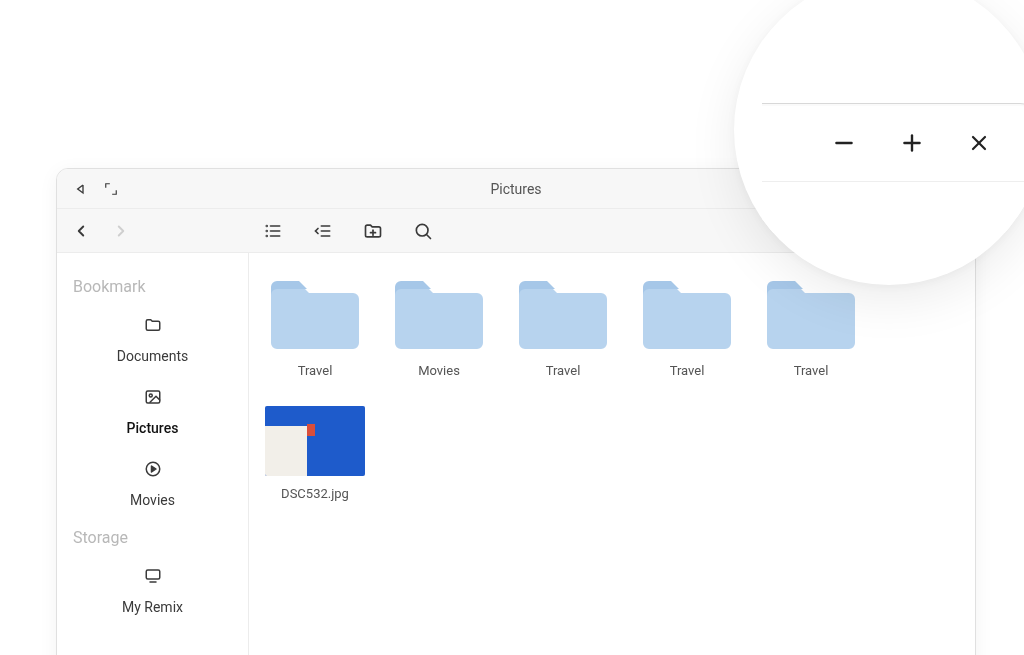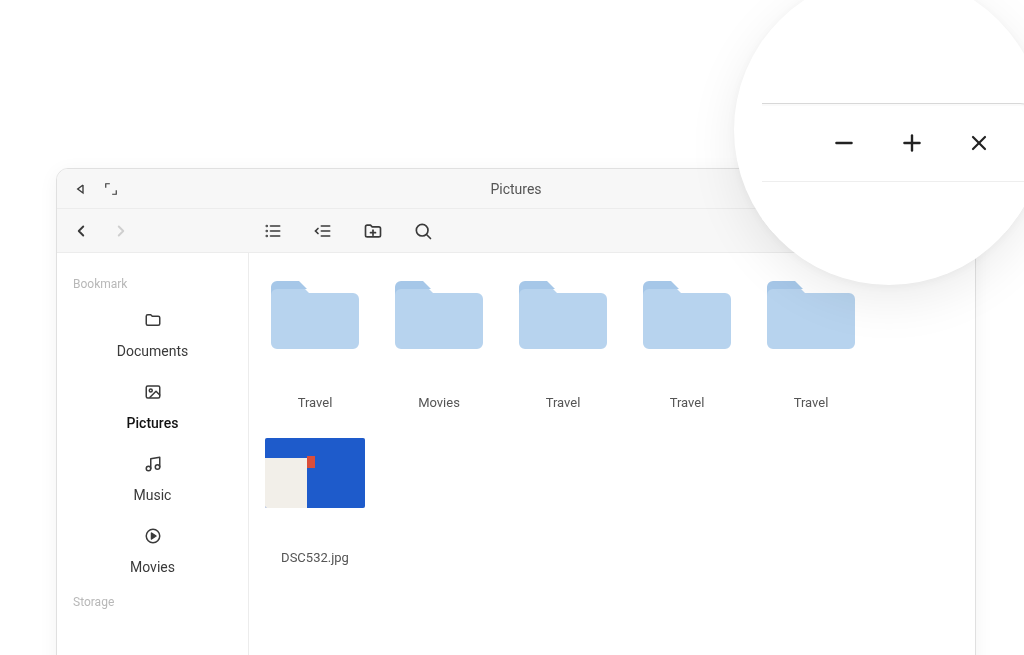--- a/index.html
+++ b/index.html
@@ -89,21 +89,21 @@
       overflow: hidden;
     }
     .sidebar {
       width: 192px;
       border-right: 1px solid #ececec;
       padding: 16px 0;
       font-size: 14px;
     }
     .side-section-label {
       color: #b8b8b8;
-      font-size: 12px;
+      font-size: 16px;
       padding: 8px 16px 8px 16px;
     }
     .side-item {
       display: flex;
       align-items: center;
       gap: 14px;
       padding: 12px 16px;
       cursor: pointer;
       color: #3a3a3a;
       flex-direction: column;
@@ -139,21 +139,20 @@
       cursor: pointer;
     }
     .folder-svg {
       width: 100px;
       height: 76px;
     }
     .tile-label {
       font-size: 13px;
       color: #555;
       text-align: center;
-      margin-top: 32px;
     }
     .thumb {
       width: 100px;
       height: 70px;
       background: #ddd;
       border-radius: 2px;
       overflow: hidden;
     }
     .thumb svg {
       width: 100%;
@@ -288,44 +287,43 @@
         <span class="side-icon">
           <svg width="18" height="18" viewBox="0 0 24 24" fill="none" stroke="currentColor" stroke-width="2" stroke-linecap="round" stroke-linejoin="round">
               <rect x="3" y="4" width="18" height="16" rx="2"></rect>
               <circle cx="9" cy="10" r="2"></circle>
               <path d="M21 16l-5-5-8 8"></path>
             </svg>
         </span>
         <span>Pictures</span>
       </div>
 
-      <div class="side-item">
-        <span class="side-icon">
-          <svg width="18" height="18" viewBox="0 0 24 24" fill="none" stroke="currentColor" stroke-width="2" stroke-linecap="round" stroke-linejoin="round">
-              <path d="M9 18V5l12-2v13"></path>
-              <circle cx="6" cy="18" r="3"></circle>
-              <circle cx="18" cy="16" r="3"></circle>
-            </svg>
-        </span>
-        <span>Music</span>
-      </div>
 
       <div class="side-item">
         <span class="side-icon">
           <svg width="18" height="18" viewBox="0 0 24 24" fill="none" stroke="currentColor" stroke-width="2" stroke-linecap="round" stroke-linejoin="round">
               <circle cx="12" cy="12" r="9"></circle>
               <polygon points="10 8 16 12 10 16 10 8" fill="currentColor"></polygon>
             </svg>
         </span>
         <span>Movies</span>
       </div>
 
 
       <div class="side-section-label">Storage</div>
 
+      <div class="side-item">
+        <span class="side-icon">
+          <svg width="18" height="18" viewBox="0 0 24 24" fill="none" stroke="currentColor" stroke-width="2" stroke-linecap="round" stroke-linejoin="round">
+              <rect x="3" y="4" width="18" height="12" rx="2"></rect>
+              <line x1="8" y1="20" x2="16" y2="20"></line>
+            </svg>
+        </span>
+        <span>My Remix</span>
+      </div>
     </div>
 
     <div class="content">
       <div class="grid">
 
         <div class="tile">
           <svg class="folder-svg" viewBox="0 0 100 76">
               <path d="M6 14 a6 6 0 0 1 6-6 h24 l8 8 h44 a6 6 0 0 1 6 6 v44 a6 6 0 0 1-6 6 H12 a6 6 0 0 1-6-6 z" fill="#B7D3EE"></path>
               <path d="M6 10 a6 6 0 0 1 6-6 h22 l8 8 h-30 a6 6 0 0 0-6 6" fill="#A6C7E8"></path>
             </svg>

